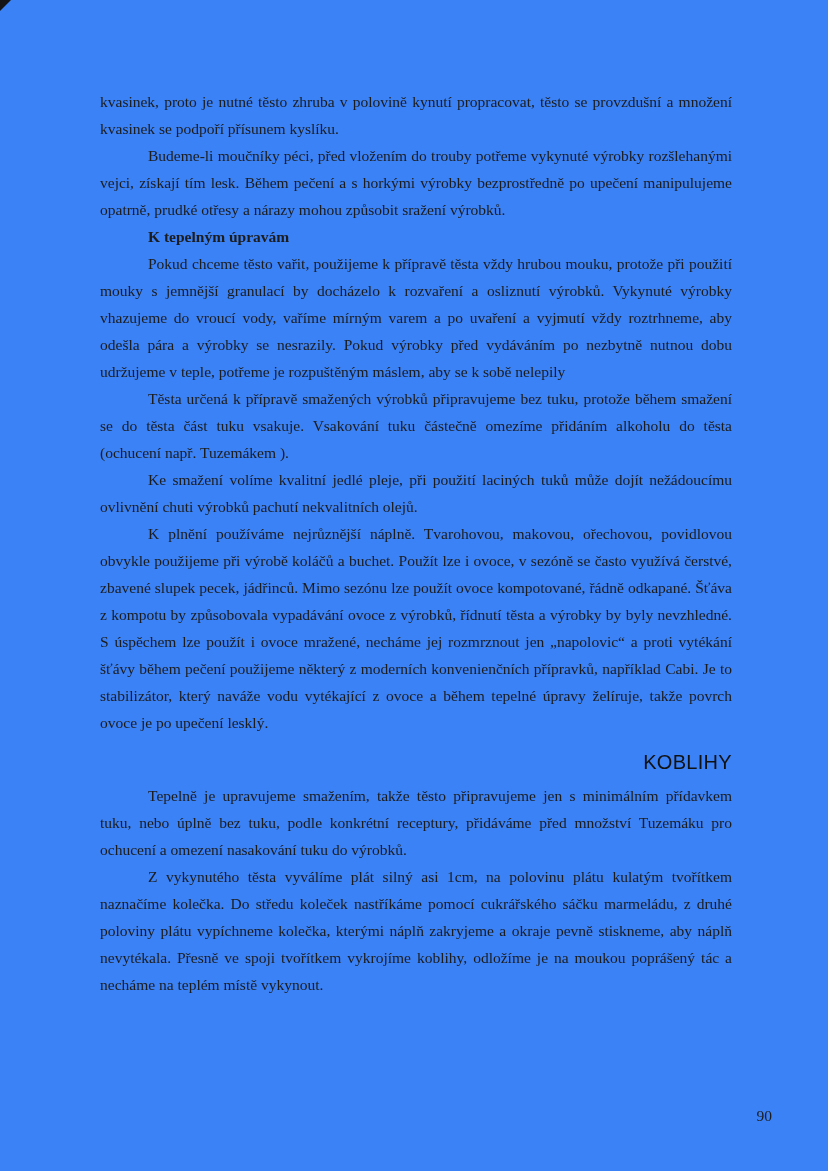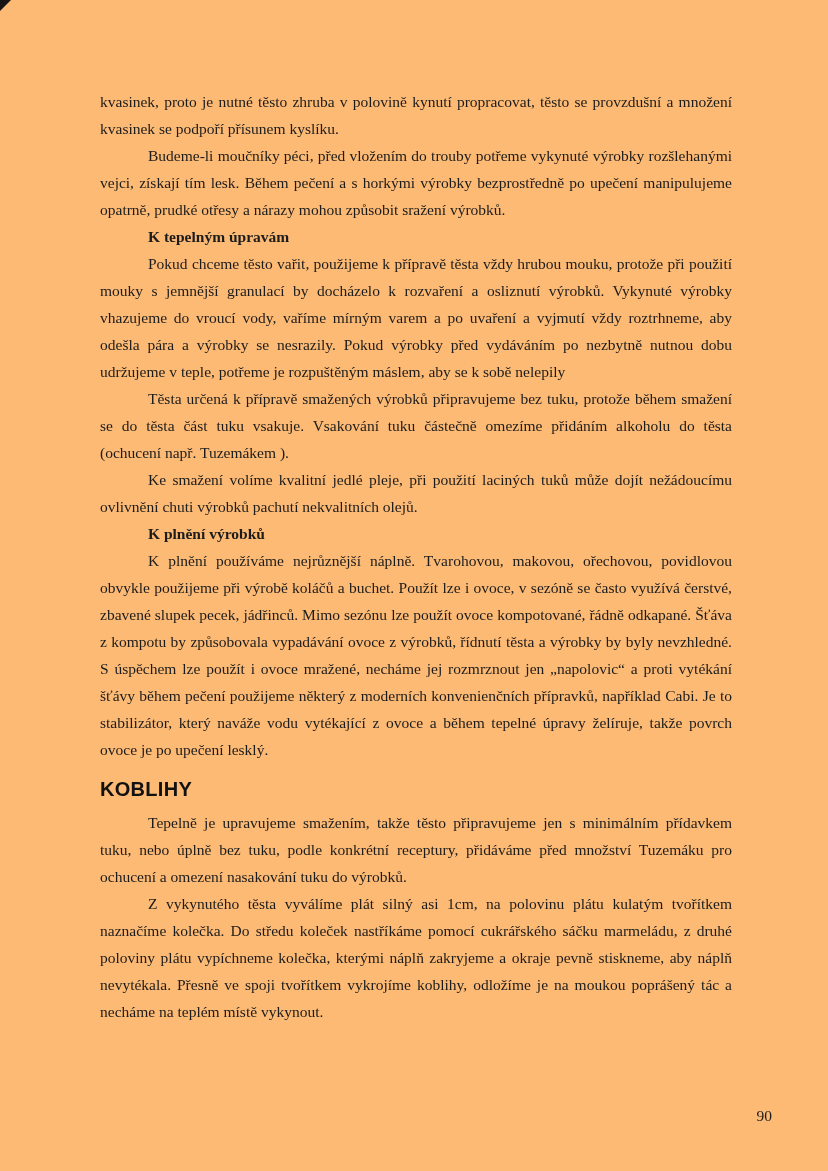--- a/index.html
+++ b/index.html
@@ -5,21 +5,21 @@
 <style>
   html, body {
     margin: 0;
     padding: 0;
     background: #ffffff;
   }
   .page {
     position: relative;
     width: 828px;
     height: 1171px;
-    background: #fdba74;
+    background: #3b82f6;
     color: #1c1c1c;
     font-family: "Liberation Serif", "DejaVu Serif", serif;
     overflow: hidden;
     box-sizing: border-box;
   }
   .corner-artifact {
     position: absolute;
     left: 0;
     top: 0;
     width: 0;
@@ -43,26 +43,26 @@
   .indent {
     text-indent: 48px;
   }
   .subheading {
     font-weight: bold;
     text-indent: 48px;
     text-align: left;
   }
   .section-title {
     font-family: "Liberation Sans", "DejaVu Sans", sans-serif;
-    font-weight: bold;
+    font-weight: normal;
     font-size: 20px;
     line-height: 26px;
     letter-spacing: 0.3px;
     margin: 13px 0 7px 0;
-    text-align: left;
+    text-align: right;
     color: #111111;
   }
   .page-number {
     position: absolute;
     right: 56px;
     top: 1106px;
     font-size: 15.5px;
     line-height: 20px;
     font-family: "Liberation Serif", "DejaVu Serif", serif;
     color: #1c1c1c;
@@ -75,21 +75,20 @@
 <div class="page">
   <div class="corner-artifact"></div>
 
   <main class="content">
     <p class="para">kvasinek, proto je nutné těsto zhruba v polovině kynutí propracovat, těsto se provzdušní a množení kvasinek se podpoří přísunem kyslíku.</p>
     <p class="para indent">Budeme-li moučníky péci, před vložením do trouby potřeme vykynuté výrobky rozšlehanými vejci, získají tím lesk. Během pečení a s horkými výrobky bezprostředně po upečení manipulujeme opatrně, prudké otřesy a nárazy mohou způsobit sražení výrobků.</p>
     <p class="para subheading">K tepelným úpravám</p>
     <p class="para indent">Pokud chceme těsto vařit, použijeme k přípravě těsta vždy hrubou mouku, protože při použití mouky s jemnější granulací by docházelo k rozvaření a osliznutí výrobků. Vykynuté výrobky vhazujeme do vroucí vody, vaříme mírným varem a po uvaření a vyjmutí vždy roztrhneme, aby odešla pára a výrobky se nesrazily. Pokud výrobky před vydáváním po nezbytně nutnou dobu udržujeme v teple, potřeme je rozpuštěným máslem, aby se k sobě nelepily</p>
     <p class="para indent">Těsta určená k přípravě smažených výrobků připravujeme bez tuku, protože během smažení se do těsta část tuku vsakuje. Vsakování tuku částečně omezíme přidáním alkoholu do těsta (ochucení např. Tuzemákem ).</p>
     <p class="para indent">Ke smažení volíme kvalitní jedlé pleje, při použití laciných tuků může dojít nežádoucímu ovlivnění chuti výrobků pachutí nekvalitních olejů.</p>
-    <p class="para subheading">K plnění výrobků</p>
     <p class="para indent">K plnění používáme nejrůznější náplně. Tvarohovou, makovou, ořechovou, povidlovou obvykle použijeme při výrobě koláčů a buchet. Použít lze i ovoce, v sezóně se často využívá čerstvé, zbavené slupek pecek, jádřinců. Mimo sezónu lze použít ovoce kompotované, řádně odkapané. Šťáva z kompotu by způsobovala vypadávání ovoce z výrobků, řídnutí těsta a výrobky by byly nevzhledné. S úspěchem lze použít i ovoce mražené, necháme jej rozmrznout jen „napolovic“ a proti vytékání šťávy během pečení použijeme některý z moderních konvenienčních přípravků, například Cabi. Je to stabilizátor, který naváže vodu vytékající z ovoce a během tepelné úpravy želíruje, takže povrch ovoce je po upečení lesklý.</p>
     <h1 class="section-title">KOBLIHY</h1>
     <p class="para indent">Tepelně je upravujeme smažením, takže těsto připravujeme jen s minimálním přídavkem tuku, nebo úplně bez tuku, podle konkrétní receptury, přidáváme před množství Tuzemáku pro ochucení a omezení nasakování tuku do výrobků.</p>
     <p class="para indent">Z vykynutého těsta vyválíme plát silný asi 1cm, na polovinu plátu kulatým tvořítkem naznačíme kolečka. Do středu koleček nastříkáme pomocí cukrářského sáčku marmeládu, z druhé poloviny plátu vypíchneme kolečka, kterými náplň zakryjeme a okraje pevně stiskneme, aby náplň nevytékala. Přesně ve spoji tvořítkem vykrojíme koblihy, odložíme je na moukou poprášený tác a necháme na teplém místě vykynout.</p>
   </main>
 
   <div class="page-number">90</div>
 </div>
 
 </body></html>

